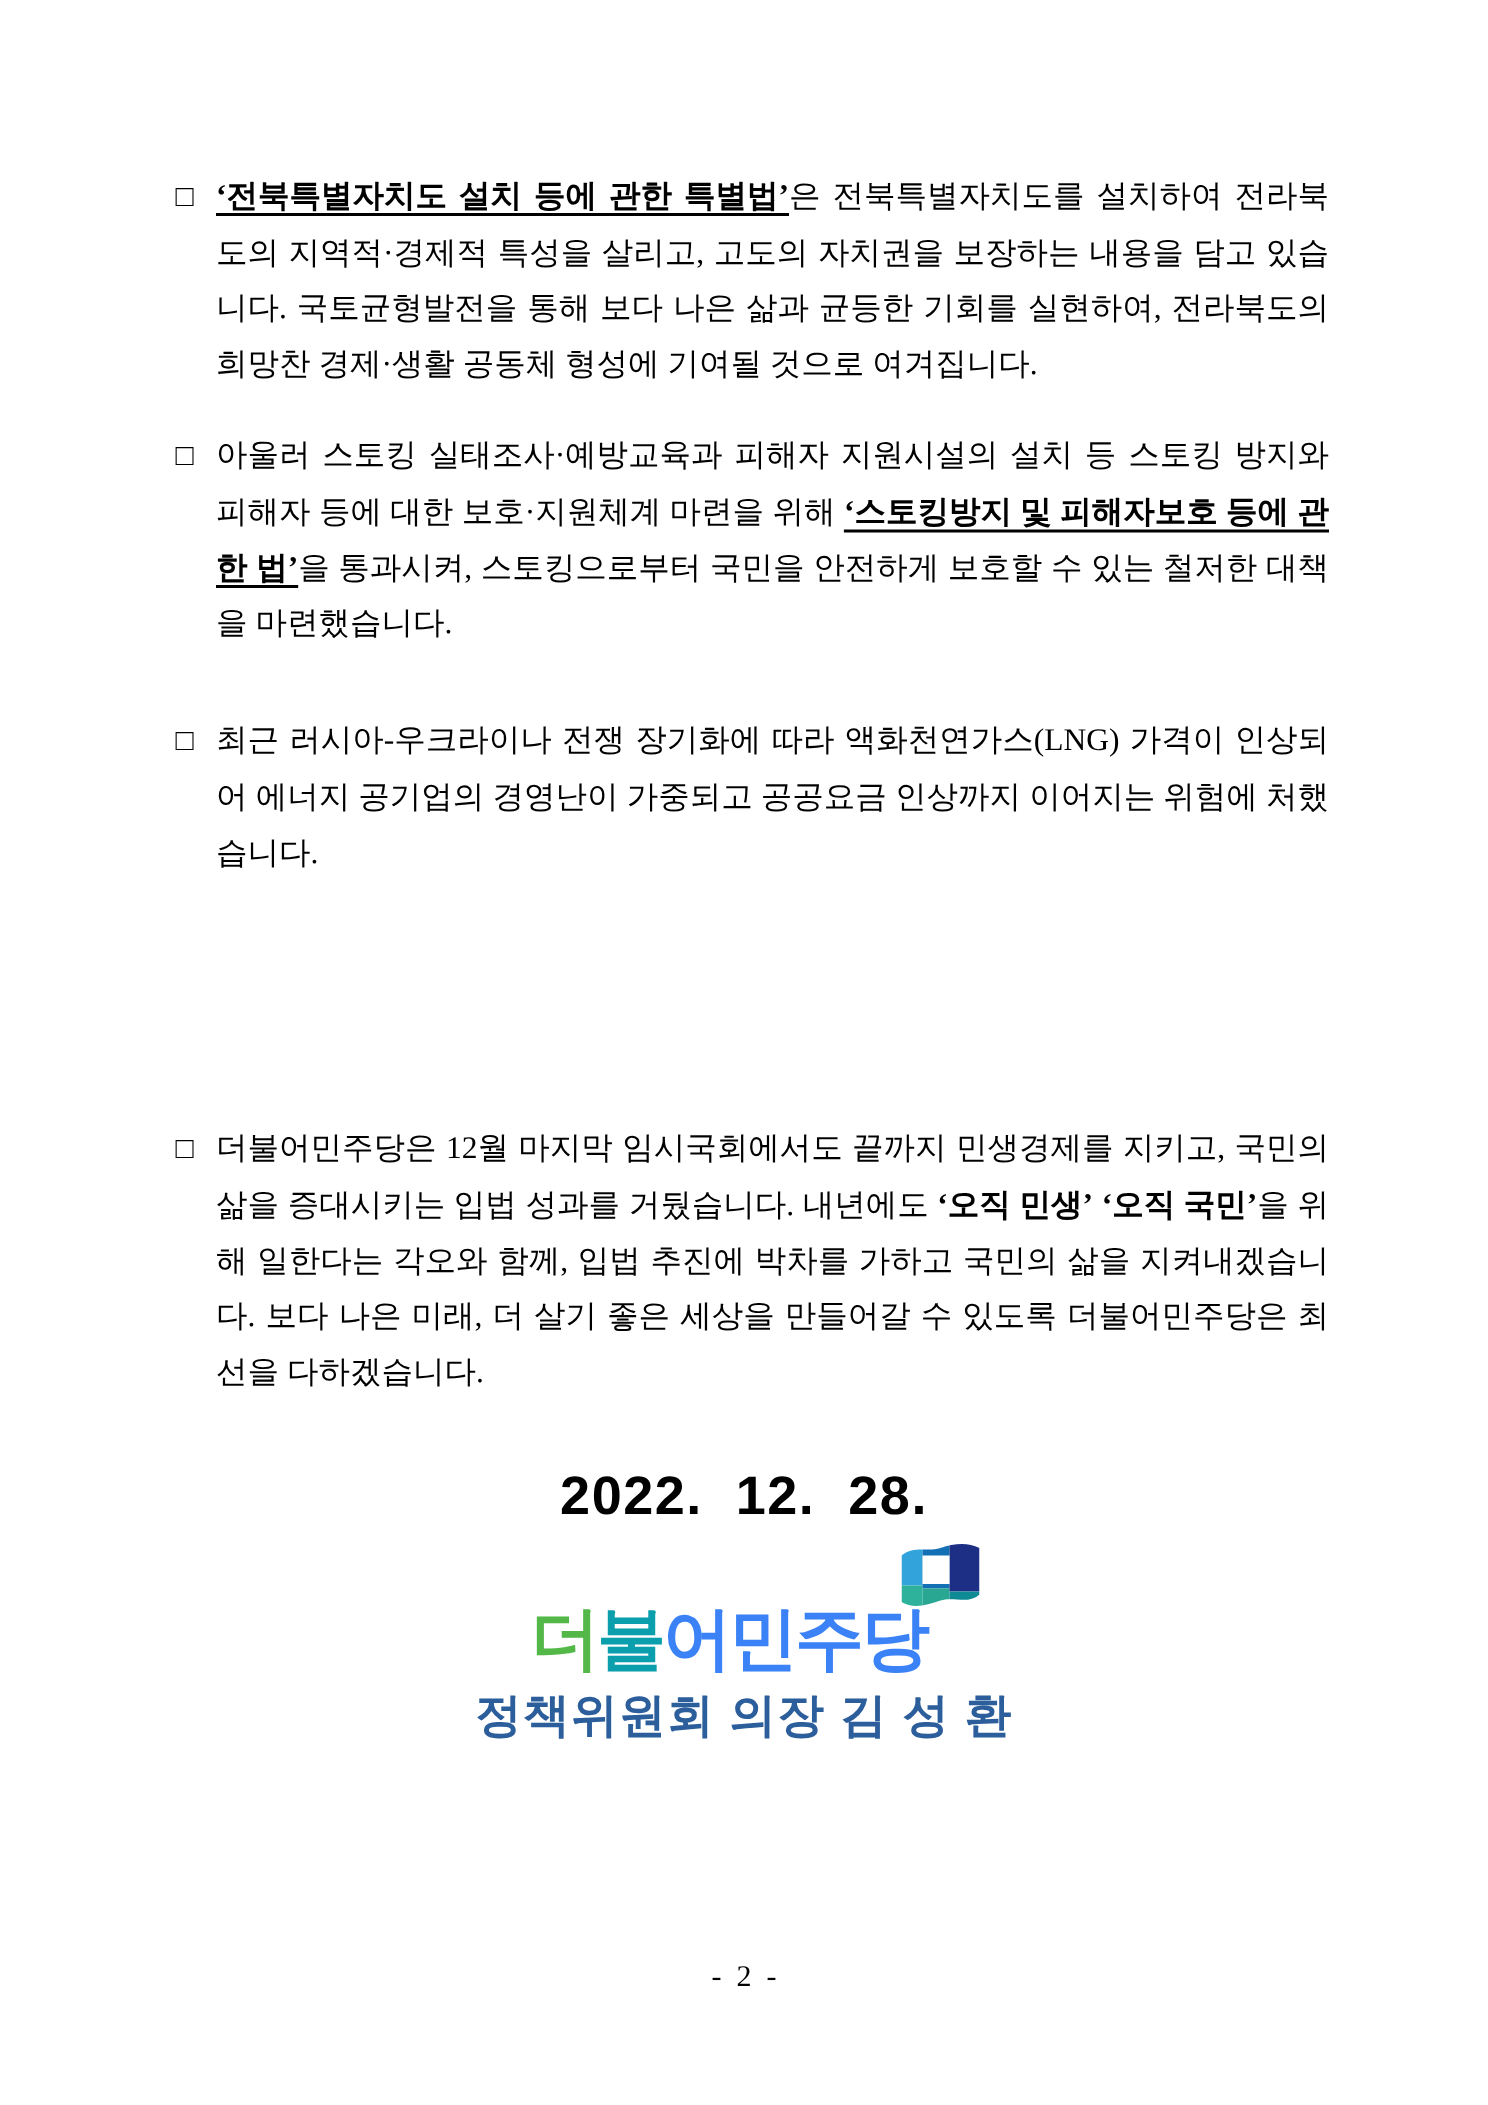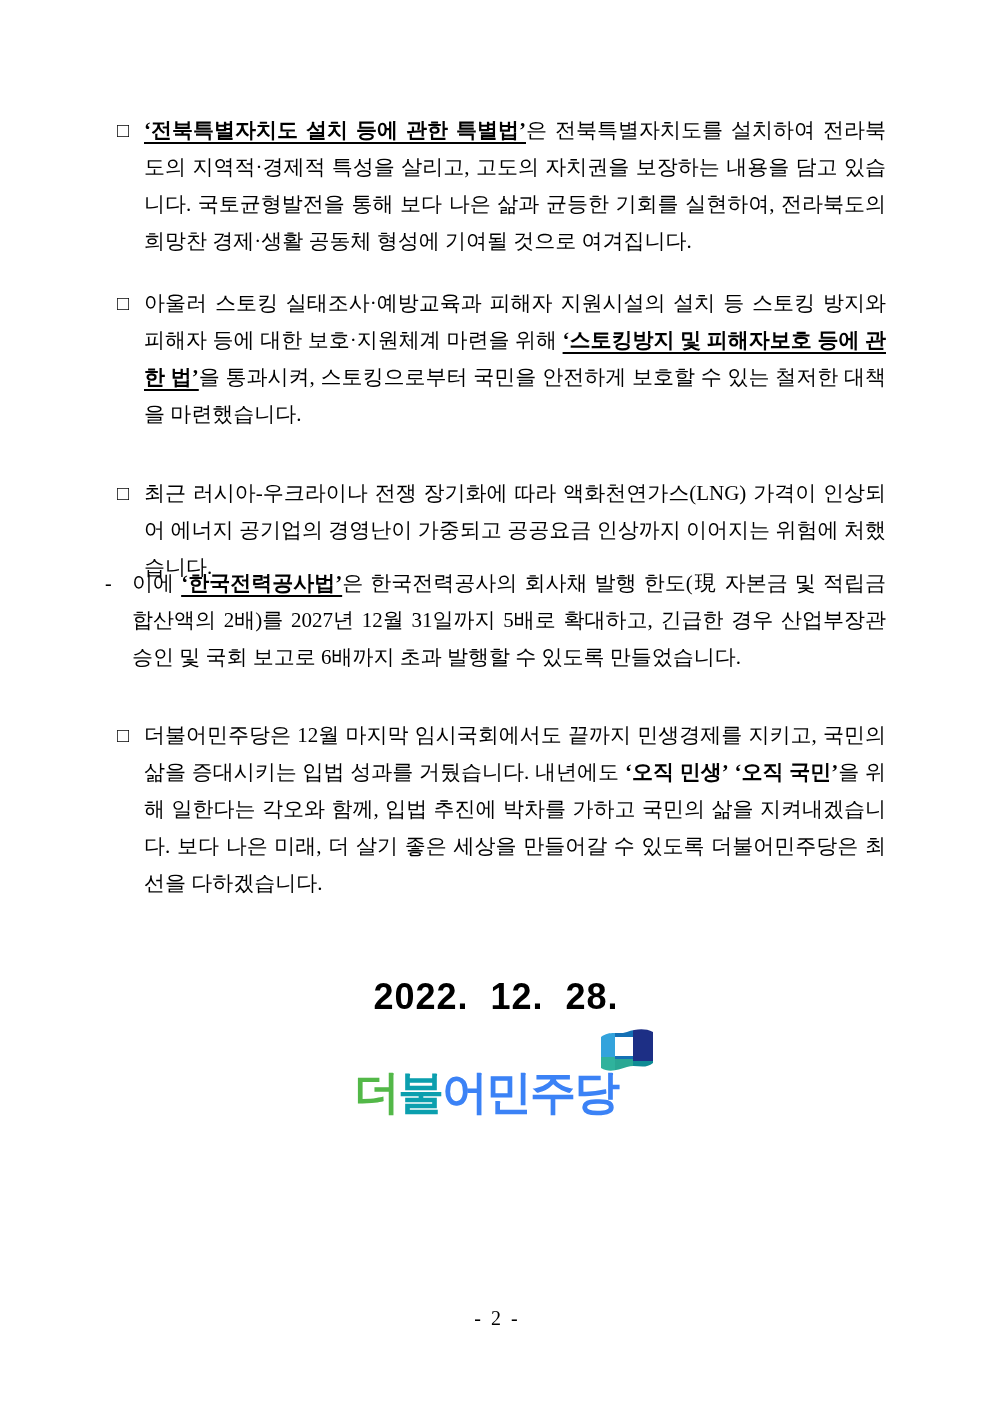--- a/index.html
+++ b/index.html
@@ -88,25 +88,22 @@
   </div>
 
   <div class="para" style="top:285px;">
     <span class="bullet">□</span><span class="seg-n">아울러 스토킹 실태조사·예방교육과 피해자 지원시설의 설치 등 스토킹 방지와 피해자 등에 대한 보호·지원체계 마련을 위해 </span><span class="seg-bu">‘스토킹방지 및 피해자보호 등에 관한 법’</span><span class="seg-n">을 통과시켜, 스토킹으로부터 국민을 안전하게 보호할 수 있는 철저한 대책을 마련했습니다.</span>
   </div>
 
   <div class="para" style="top:475px;">
     <span class="bullet">□</span><span class="seg-n">최근 러시아-우크라이나 전쟁 장기화에 따라 액화천연가스(LNG) 가격이 인상되어 에너지 공기업의 경영난이 가중되고 공공요금 인상까지 이어지는 위험에 처했습니다.</span>
   </div>
 
-  <div class="para sub" style="top:565px;">
-    <span class="bullet">-</span><span class="seg-n">이에 </span><span class="seg-bu">‘한국전력공사법’</span><span class="seg-n">은 한국전력공사의 회사채 발행 한도(現 자본금 및 적립금 합산액의 2배)를 2027년 12월 31일까지 5배로 확대하고, 긴급한 경우 산업부장관 승인 및 국회 보고로 6배까지 초과 발행할 수 있도록 만들었습니다.</span>
-  </div>
 
-  <div class="para" style="top:717px;">
+  <div class="para" style="top:747px;">
     <span class="bullet">□</span><span class="seg-n">더불어민주당은 12월 마지막 임시국회에서도 끝까지 민생경제를 지키고, 국민의 삶을 증대시키는 입법 성과를 거뒀습니다. 내년에도 </span><span class="seg-b">‘오직 민생’</span><span class="seg-n"> </span><span class="seg-b">‘오직 국민’</span><span class="seg-n">을 위해 일한다는 각오와 함께, 입법 추진에 박차를 가하고 국민의 삶을 지켜내겠습니다. 보다 나은 미래, 더 살기 좋은 세상을 만들어갈 수 있도록 더불어민주당은 최선을 다하겠습니다.</span>
   </div>
 
   <div class="date-line">2022.  12.  28.</div>
 
   <div class="flag">
     <svg width="58" height="48" viewBox="0 0 58 48" xmlns="http://www.w3.org/2000/svg" aria-hidden="true">
       <defs>
         <clipPath id="fc">
           <path d="M3,10 C12,3 20,8 29,5 C38,2 47,1 55,5 L55,36 C47,43 38,37 29,40 C20,43 11,46 3,41 Z"></path>
@@ -119,16 +116,17 @@
         <rect x="17" y="32" width="18" height="16" fill="#29a793"></rect>
         <rect x="35" y="0" width="23" height="34" fill="#1d2f85"></rect>
         <rect x="35" y="34" width="23" height="14" fill="#0e8a94"></rect>
         <rect x="17" y="10" width="18" height="19" fill="#ffffff"></rect>
       </g>
     </svg>
   </div>
 
   <div class="wordmark"><span class="wm-green">더</span><span class="wm-teal">불</span><span class="wm-blue">어민주당</span></div>
 
+  <div class="signature">정책위원회 의장 김 성 환</div>
 
   <div class="pagenum">-  2  -</div>
 
 </div>
 
 </body></html>

